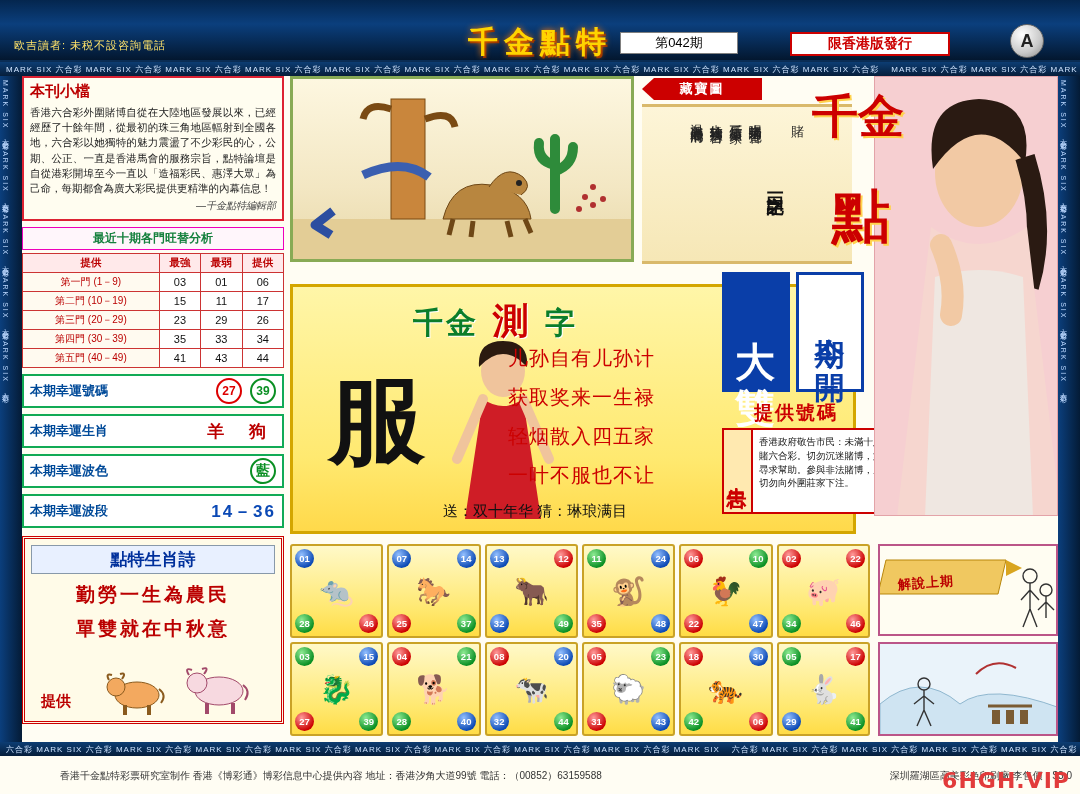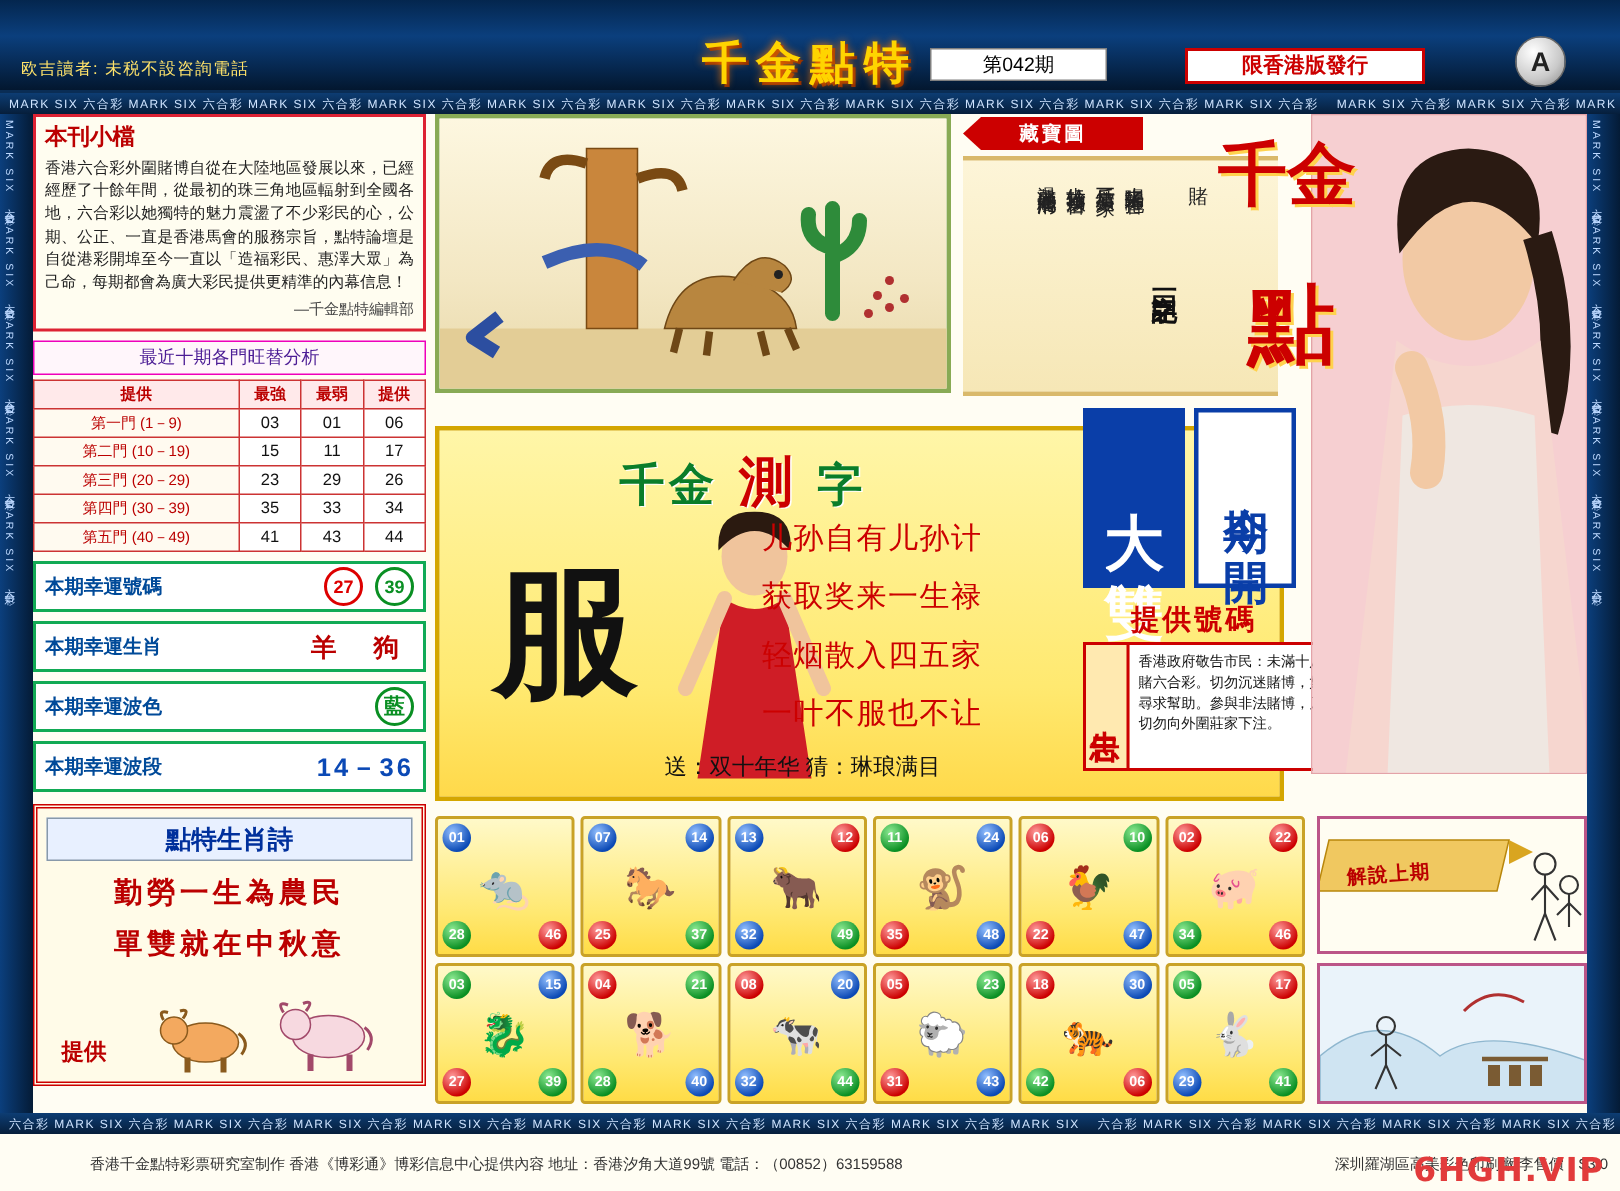--- a/index.html
+++ b/index.html
@@ -80,24 +80,24 @@
   .box-pub {
     border:2px solid #d23; background:#fffdf0; padding:4px 6px 6px;
     position:relative;
   }
   .box-pub h3 {
     margin:0 0 4px; font-size:15px; color:#b00; font-family:"DejaVu Serif", serif;
   }
   .box-pub p {
     margin:0; font-size:10.5px; line-height:1.45; color:#222; text-align:justify;
   }
-  .box-pub .sign { text-align:right; font-size:10px; color:#444; margin-top:3px; }
+  .box-pub .sign { text-align:right; font-size:10px; color:#444; margin-top:3px;font-style:italic; }
 
   .tbl-title {
-    margin-top:6px; text-align:center; font-size:12px; color:#4c1d95; font-weight:normal;
+    margin-top:6px; text-align:center; font-size:12px; color:#15803d; font-weight:bold;
     border:1px solid #e0b; background:#fff6fb; padding:2px 0;
   }
   table.anal { width:100%; border-collapse:collapse; margin-top:3px; background:#fff; }
   table.anal th, table.anal td {
     border:1px solid #c33; font-size:11px; text-align:center; padding:2px 0; color:#111;
   }
   table.anal th { background:#ffe9ea; color:#b00; font-size:10.5px; }
   table.anal td.first { color:#b00; font-size:10px; background:#fffaf0; }
 
   .lucky-row {

